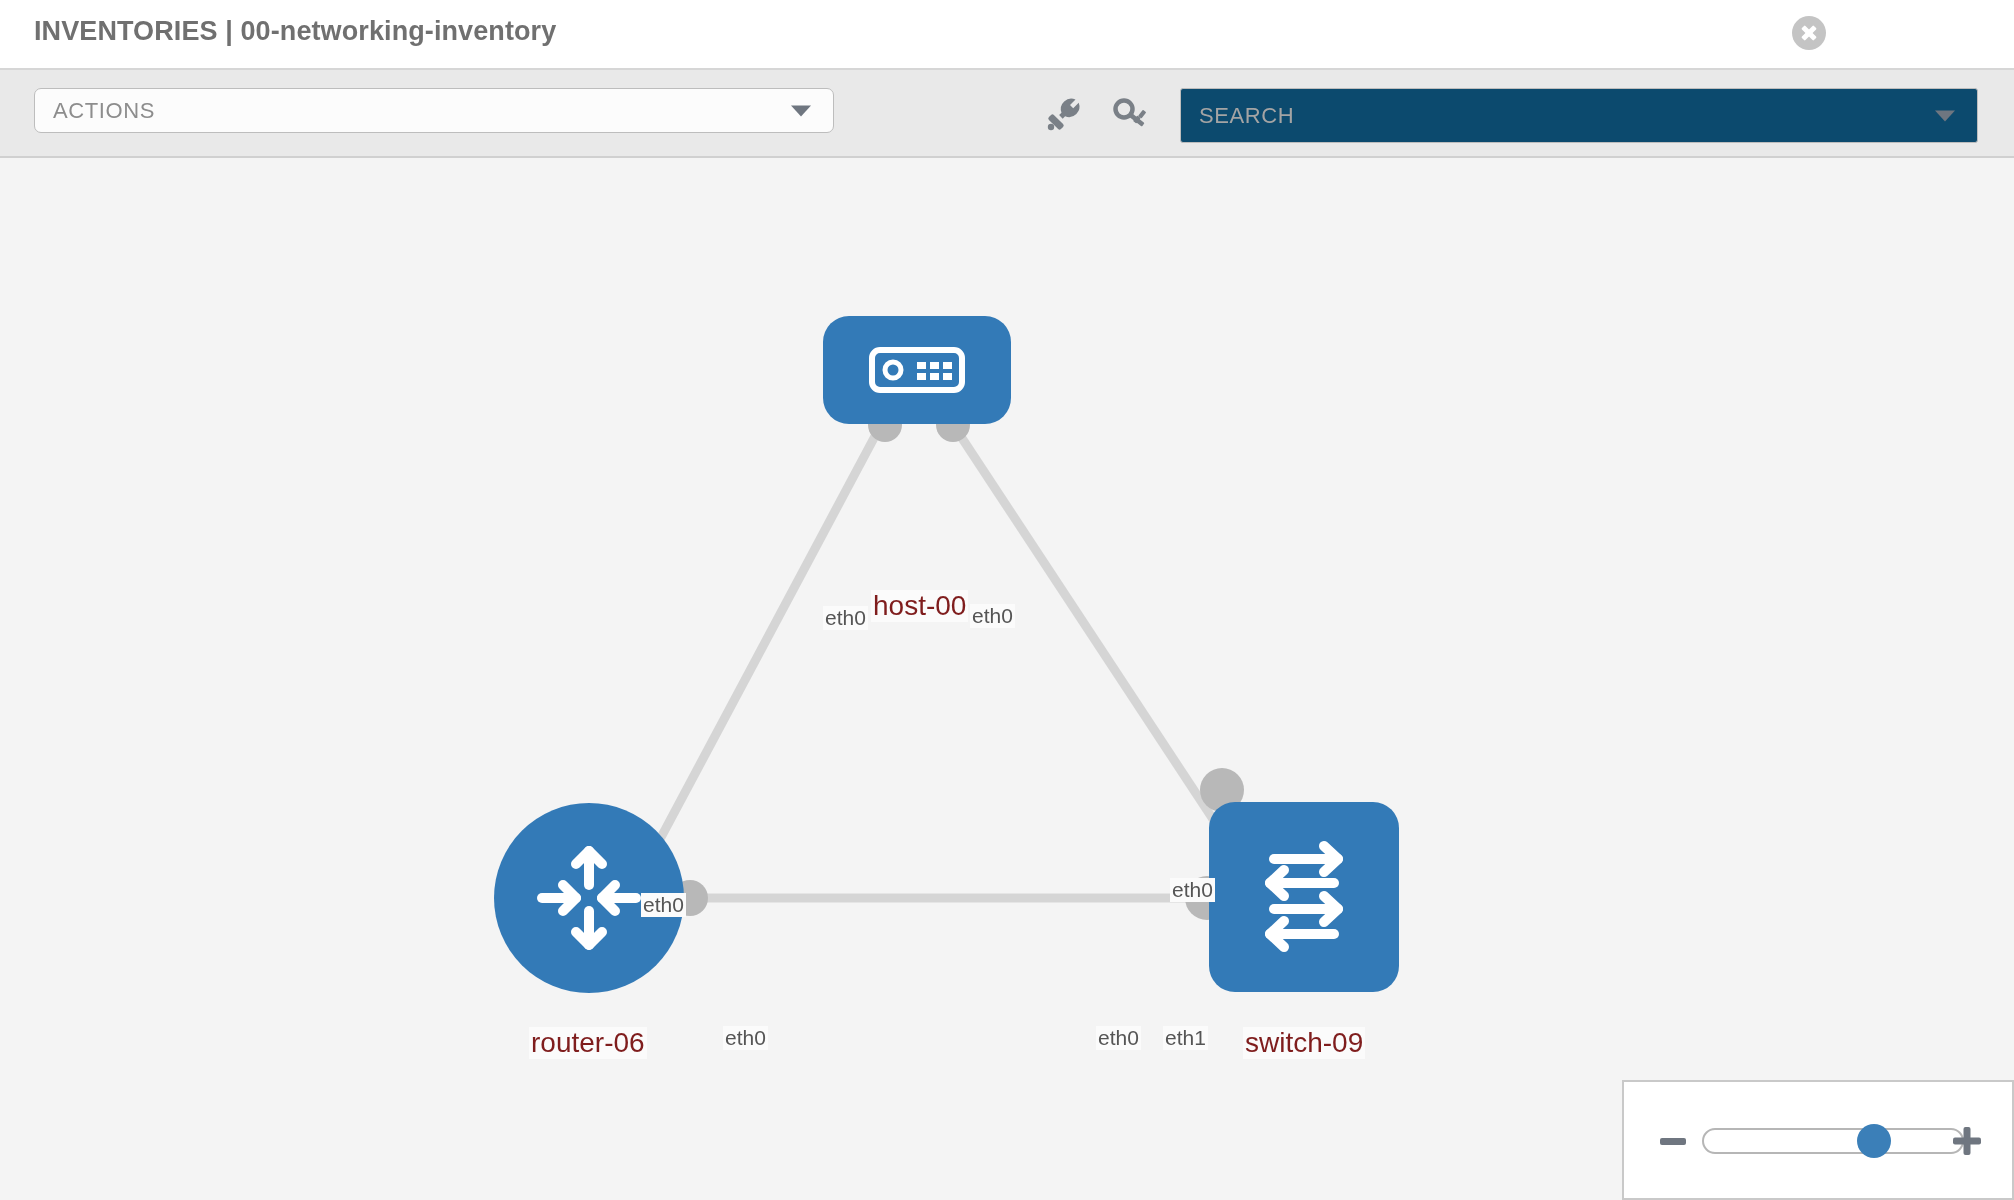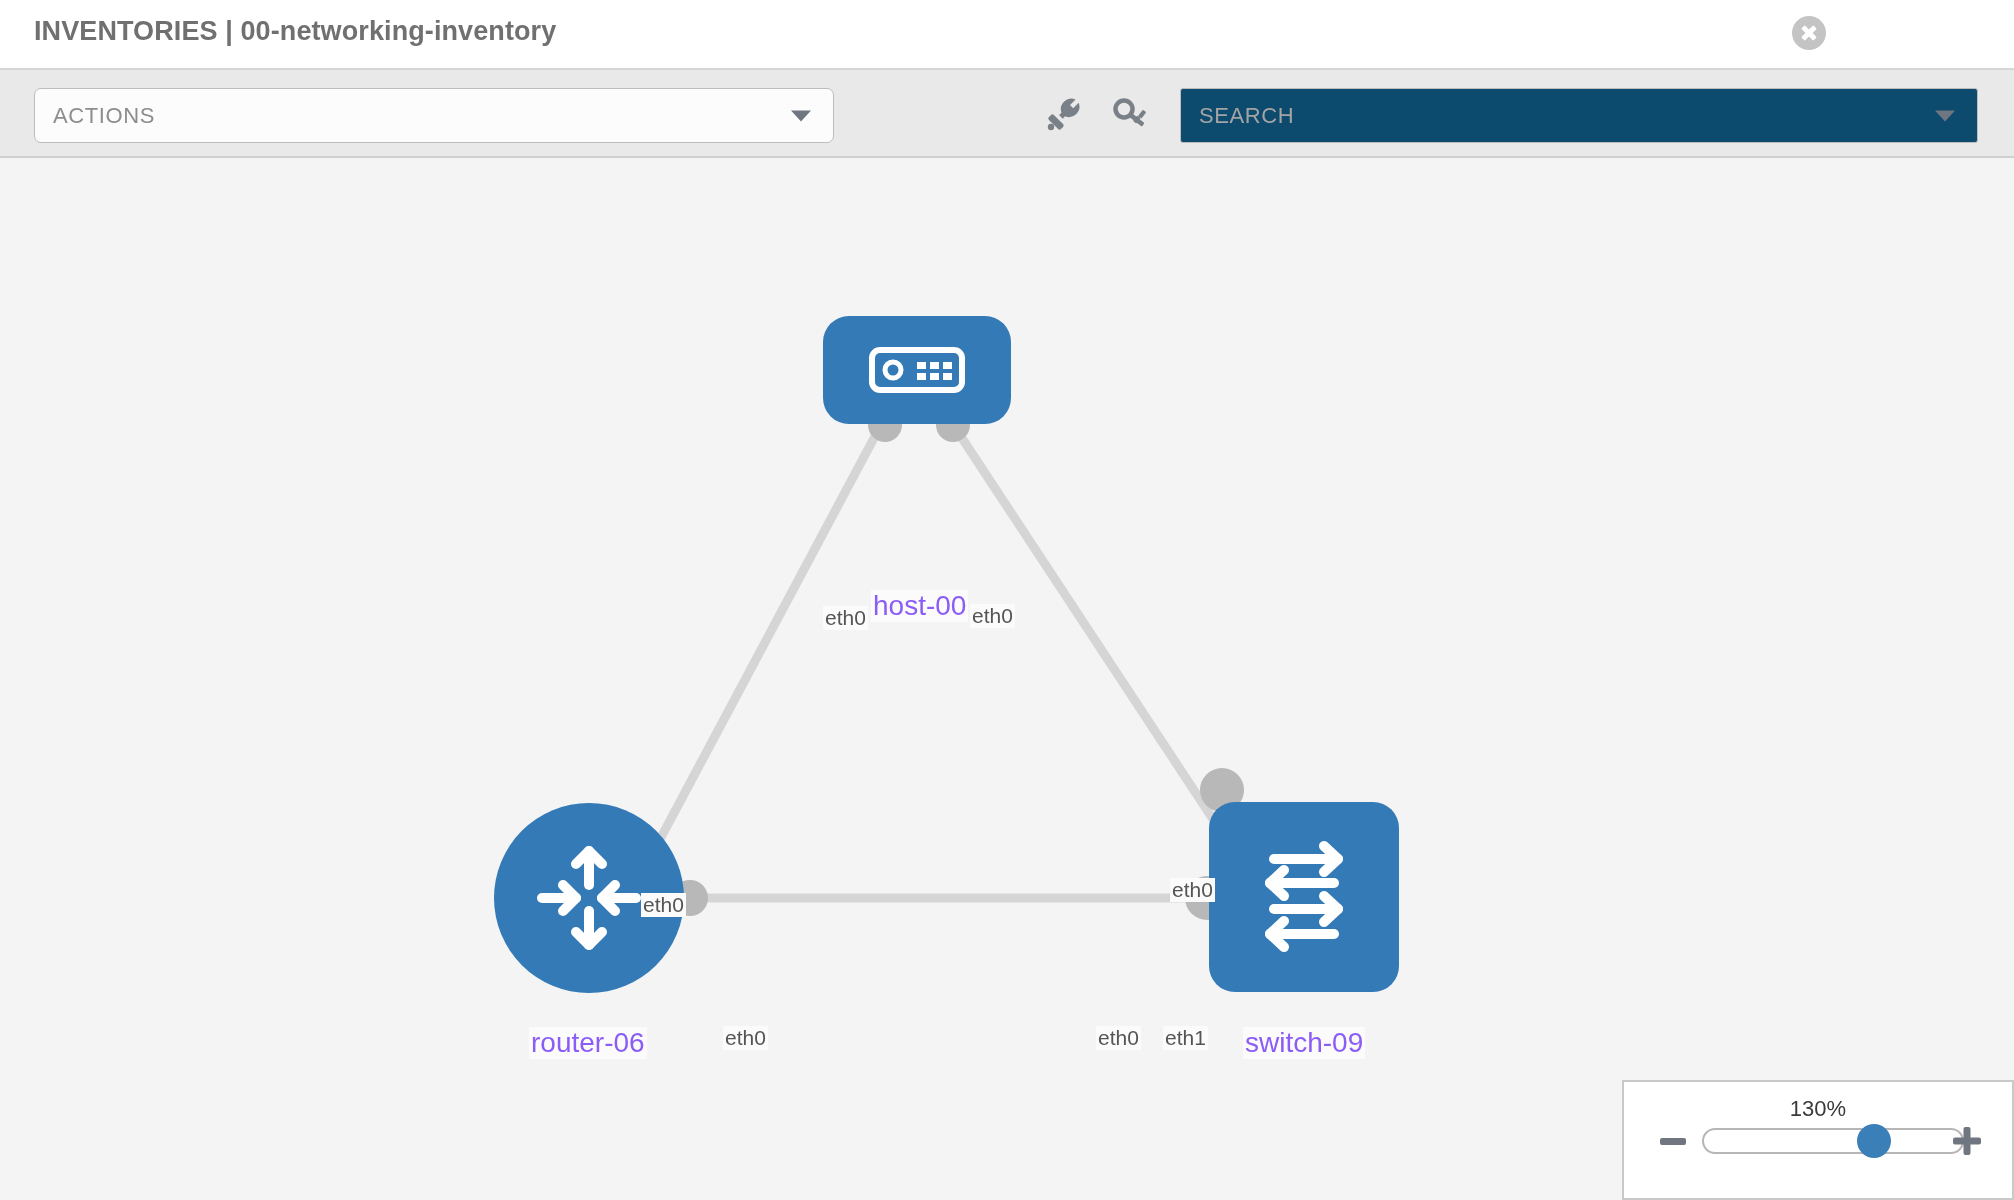--- a/index.html
+++ b/index.html
@@ -33,21 +33,21 @@
 
   
   .toolbar {
     position: absolute; left: 0; top: 68px; width: 2014px; height: 90px;
     background: #e9e9e9;
     border-top: 2px solid #d6d6d6;
     border-bottom: 2px solid #d0d0d0;
   }
   .actions-select {
     position: absolute; left: 34px; top: 18px;
-    width: 800px; height: 55px;
+    width: 800px; height: 45px;
     background: #fcfcfc; border: 1px solid #bdbdbd; border-radius: 7px;
     cursor: pointer;
   }
   .actions-select .lbl {
     position: absolute; left: 18px; top: 50%; transform: translateY(-50%);
     font-size: 22px; color: #8d8d8d; letter-spacing: 0.6px;
   }
   .caret {
     position: absolute; right: 22px; top: 50%; transform: translateY(-50%);
     width: 0; height: 0;
@@ -90,21 +90,21 @@
   
   #node-router {
     left: 494px; top: 645px; width: 190px; height: 190px; border-radius: 50%;
   }
   
   #node-switch {
     left: 1209px; top: 644px; width: 190px; height: 190px; border-radius: 26px;
   }
 
   .node-label {
-    position: absolute; font-size: 28px; color: #8b5cf6;
+    position: absolute; font-size: 28px; color: #7f1d1d;
     background: #fbfbfb; white-space: nowrap; padding: 0 2px;
   }
   .port-label {
     position: absolute; font-size: 21px; color: #555555;
     background: #fbfbfb; white-space: nowrap; padding: 0 2px;
   }
 
   .connector {
     position: absolute; background: #b8b8b8; border-radius: 50%;
   }
@@ -252,20 +252,19 @@
   </div>
   <div class="node-label" style="left:1243px; top:869px;">switch-09</div>
   <div class="port-label" style="left:1170px; top:720px;">eth0</div>
 
   <div class="port-label" style="left:1096px; top:868px;">eth0</div>
   <div class="port-label" style="left:1119px; top:868px;margin-left:44px;">eth1</div>
 
   <div class="port-label" style="left:723px; top:868px;">eth0</div>
 
   <div class="zoom-panel" style="left:1622px; top:922px;">
-    <div class="zoom-pct">130%</div>
     <div class="zoom-minus"></div>
     <div class="zoom-track">
       <div class="zoom-thumb" id="zoom-thumb" style="left: 66%;"></div>
     </div>
     <div class="zoom-plus"></div>
   </div>
 </div>
 
 </body></html>

